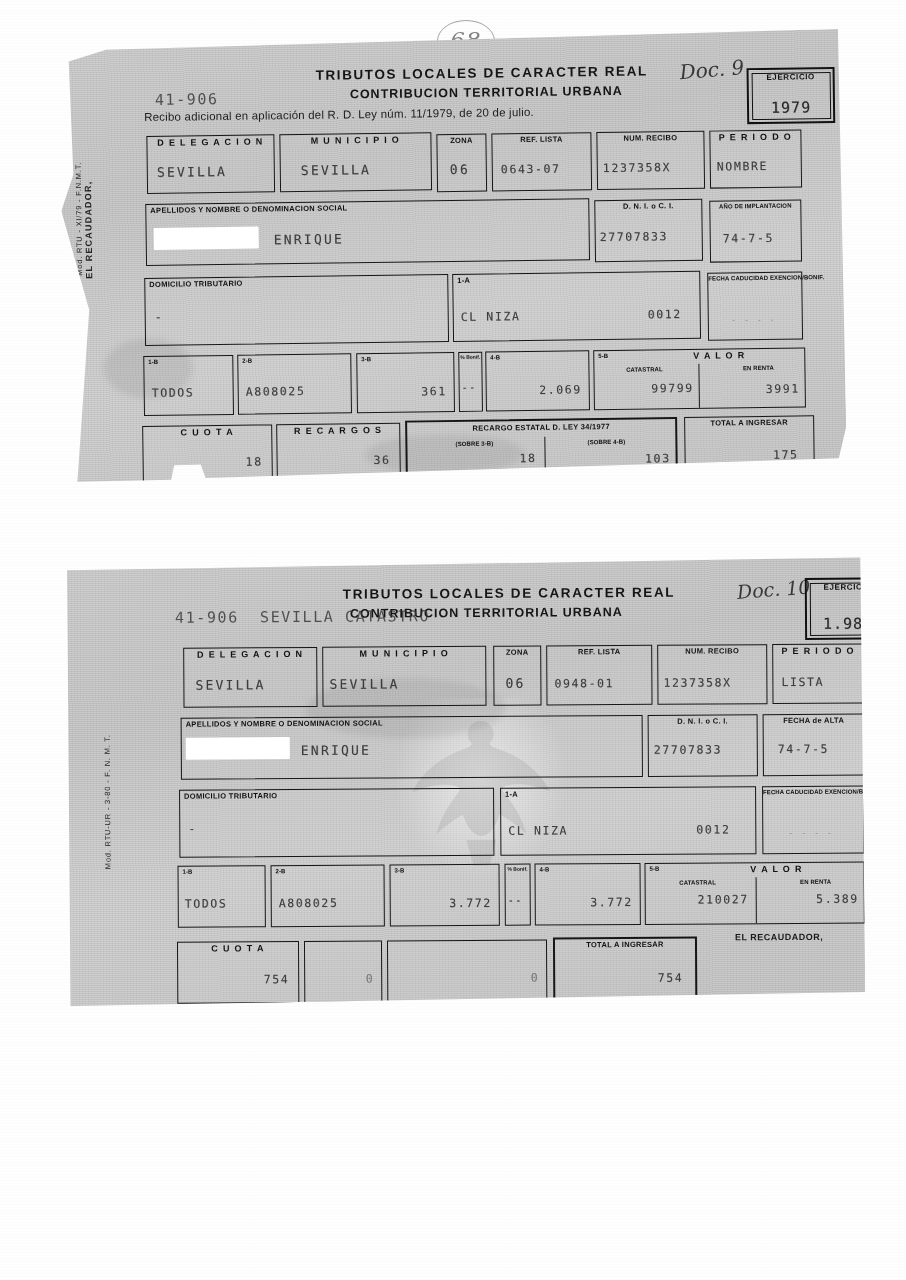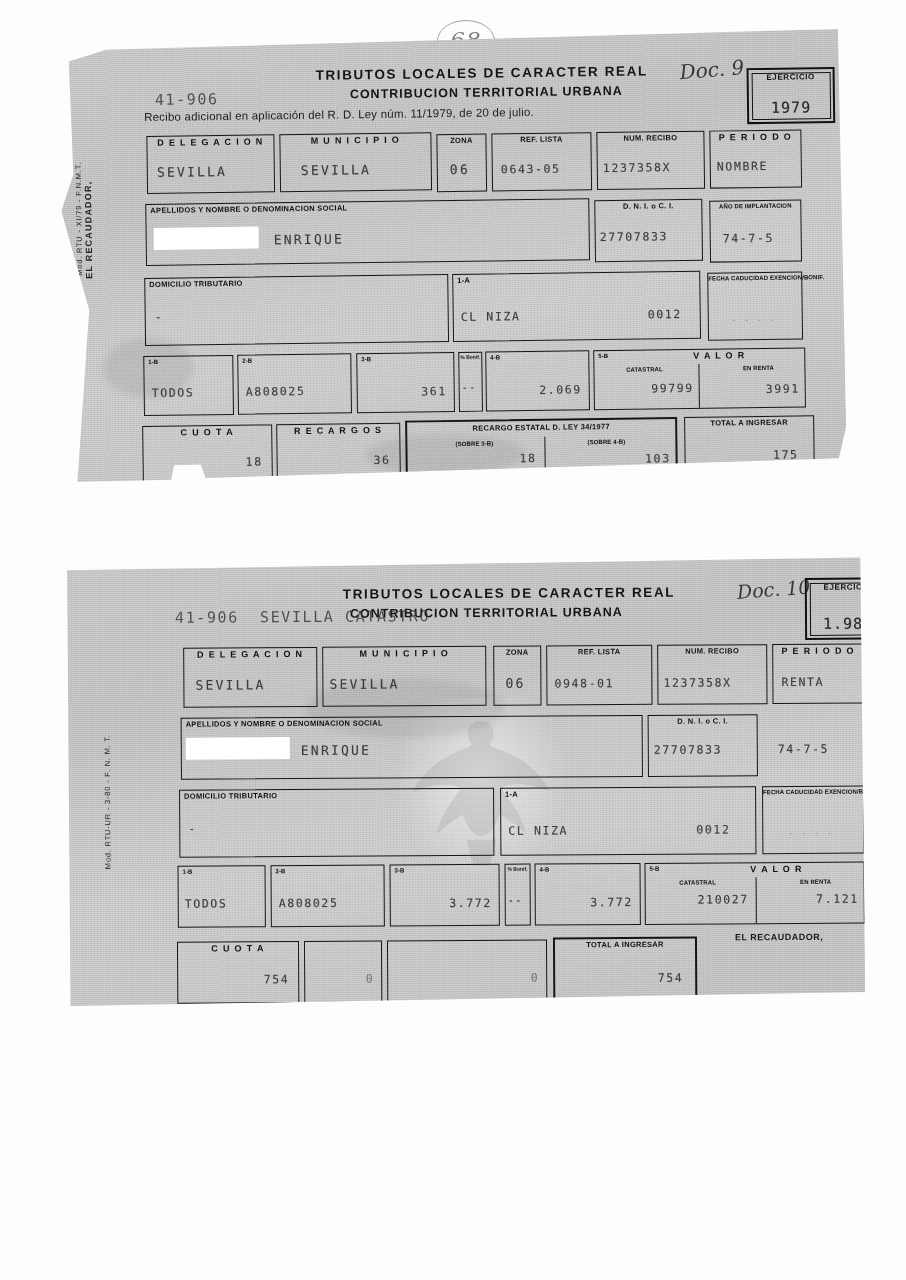--- a/index.html
+++ b/index.html
@@ -265,21 +265,21 @@
     <div class="tv" style="left:240px; top:127px;">SEVILLA</div>
 
     <div class="bx" style="left:376px; top:100px; width:50px; height:58px;">
       <div class="bx-hdr sm">ZONA</div>
     </div>
     <div class="tv" style="left:389px; top:128px;">06</div>
 
     <div class="bx" style="left:431px; top:100px; width:100px; height:58px;">
       <div class="bx-hdr sm">REF. LISTA</div>
     </div>
-    <div class="tv sm" style="left:440px; top:129px;">0643-05</div>
+    <div class="tv sm" style="left:440px; top:129px;">0643-07</div>
 
     <div class="bx" style="left:536px; top:100px; width:108px; height:58px;">
       <div class="bx-hdr sm">NUM. RECIBO</div>
     </div>
     <div class="tv sm" style="left:542px; top:129px;">1237358X</div>
 
     <div class="bx" style="left:649px; top:100px; width:92px; height:58px;">
       <div class="bx-hdr">P E R I O D O</div>
     </div>
     <div class="tv sm" style="left:656px; top:129px;">NOMBRE</div>
@@ -432,33 +432,36 @@
     <div class="tv sm" style="left:489px; top:119px;">0948-01</div>
 
     <div class="bx" style="left:592px; top:88px; width:110px; height:60px;">
       <div class="bx-hdr sm">NUM. RECIBO</div>
     </div>
     <div class="tv sm" style="left:598px; top:119px;">1237358X</div>
 
     <div class="bx" style="left:707px; top:88px; width:92px; height:60px;">
       <div class="bx-hdr">P E R I O D O</div>
     </div>
-    <div class="tv sm" style="left:716px; top:119px;">RENTA</div>
+    <div class="tv sm" style="left:716px; top:119px;">LISTA</div>
 
     <div class="bx" style="left:115px; top:158px; width:462px; height:62px;">
       <div class="bx-hdr lft sm">APELLIDOS Y NOMBRE O DENOMINACION SOCIAL</div>
     </div>
     <div class="redaction" style="left:120px; top:178px; width:104px; height:22px;"></div>
     <div class="tv" style="left:235px; top:184px;">ENRIQUE</div>
 
     <div class="bx" style="left:582px; top:158px; width:110px; height:62px;">
       <div class="bx-hdr sm">D. N. I. o C. I.</div>
     </div>
     <div class="tv sm" style="left:588px; top:186px;">27707833</div>
 
+    <div class="bx" style="left:697px; top:158px; width:102px; height:62px;">
+      <div class="bx-hdr sm">FECHA de ALTA</div>
+    </div>
     <div class="tv sm" style="left:712px; top:186px;">74-7-5</div>
 
     <div class="bx" style="left:113px; top:230px; width:315px; height:68px;">
       <div class="bx-hdr lft sm">DOMICILIO TRIBUTARIO</div>
     </div>
     <div class="tv sm" style="left:122px; top:262px;">-</div>
 
     <div class="bx" style="left:434px; top:230px; width:256px; height:68px;">
       <div class="bx-hdr lft sm">1-A</div>
     </div>
@@ -496,21 +499,21 @@
     <div class="tv sm r" style="left:476px; top:338px; width:90px;">3.772</div>
 
     <div class="bx" style="left:578px; top:306px; width:220px; height:62px;">
       <div class="bx-hdr lft xs">5-B</div>
       <div class="bx-hdr" style="left:44px;">V A L O R</div>
       <div class="bx-hdr xs" style="top:16px; left:4px; right:auto; width:96px;">CATASTRAL</div>
       <div class="bx-hdr xs" style="top:16px; left:auto; right:6px; width:84px;">EN RENTA</div>
       <div style="position:absolute; left:110px; top:14px; bottom:0; width:1.4px; background:#161616;"></div>
     </div>
     <div class="tv sm r" style="left:582px; top:336px; width:100px;">210027</div>
-    <div class="tv sm r" style="left:690px; top:336px; width:102px;">7.121</div>
+    <div class="tv sm r" style="left:690px; top:336px; width:102px;">5.389</div>
 
     <div class="recaudador-flat" style="left:668px; top:376px;">EL RECAUDADOR,</div>
 
     <div class="bx" style="left:110px; top:382px; width:122px; height:62px;">
       <div class="bx-hdr">C U O T A</div>
     </div>
     <div class="tv sm r" style="left:118px; top:413px; width:104px;">754</div>
 
     <div class="bx" style="left:237px; top:382px; width:78px; height:62px;">
       <div class="bx-hdr"></div>

